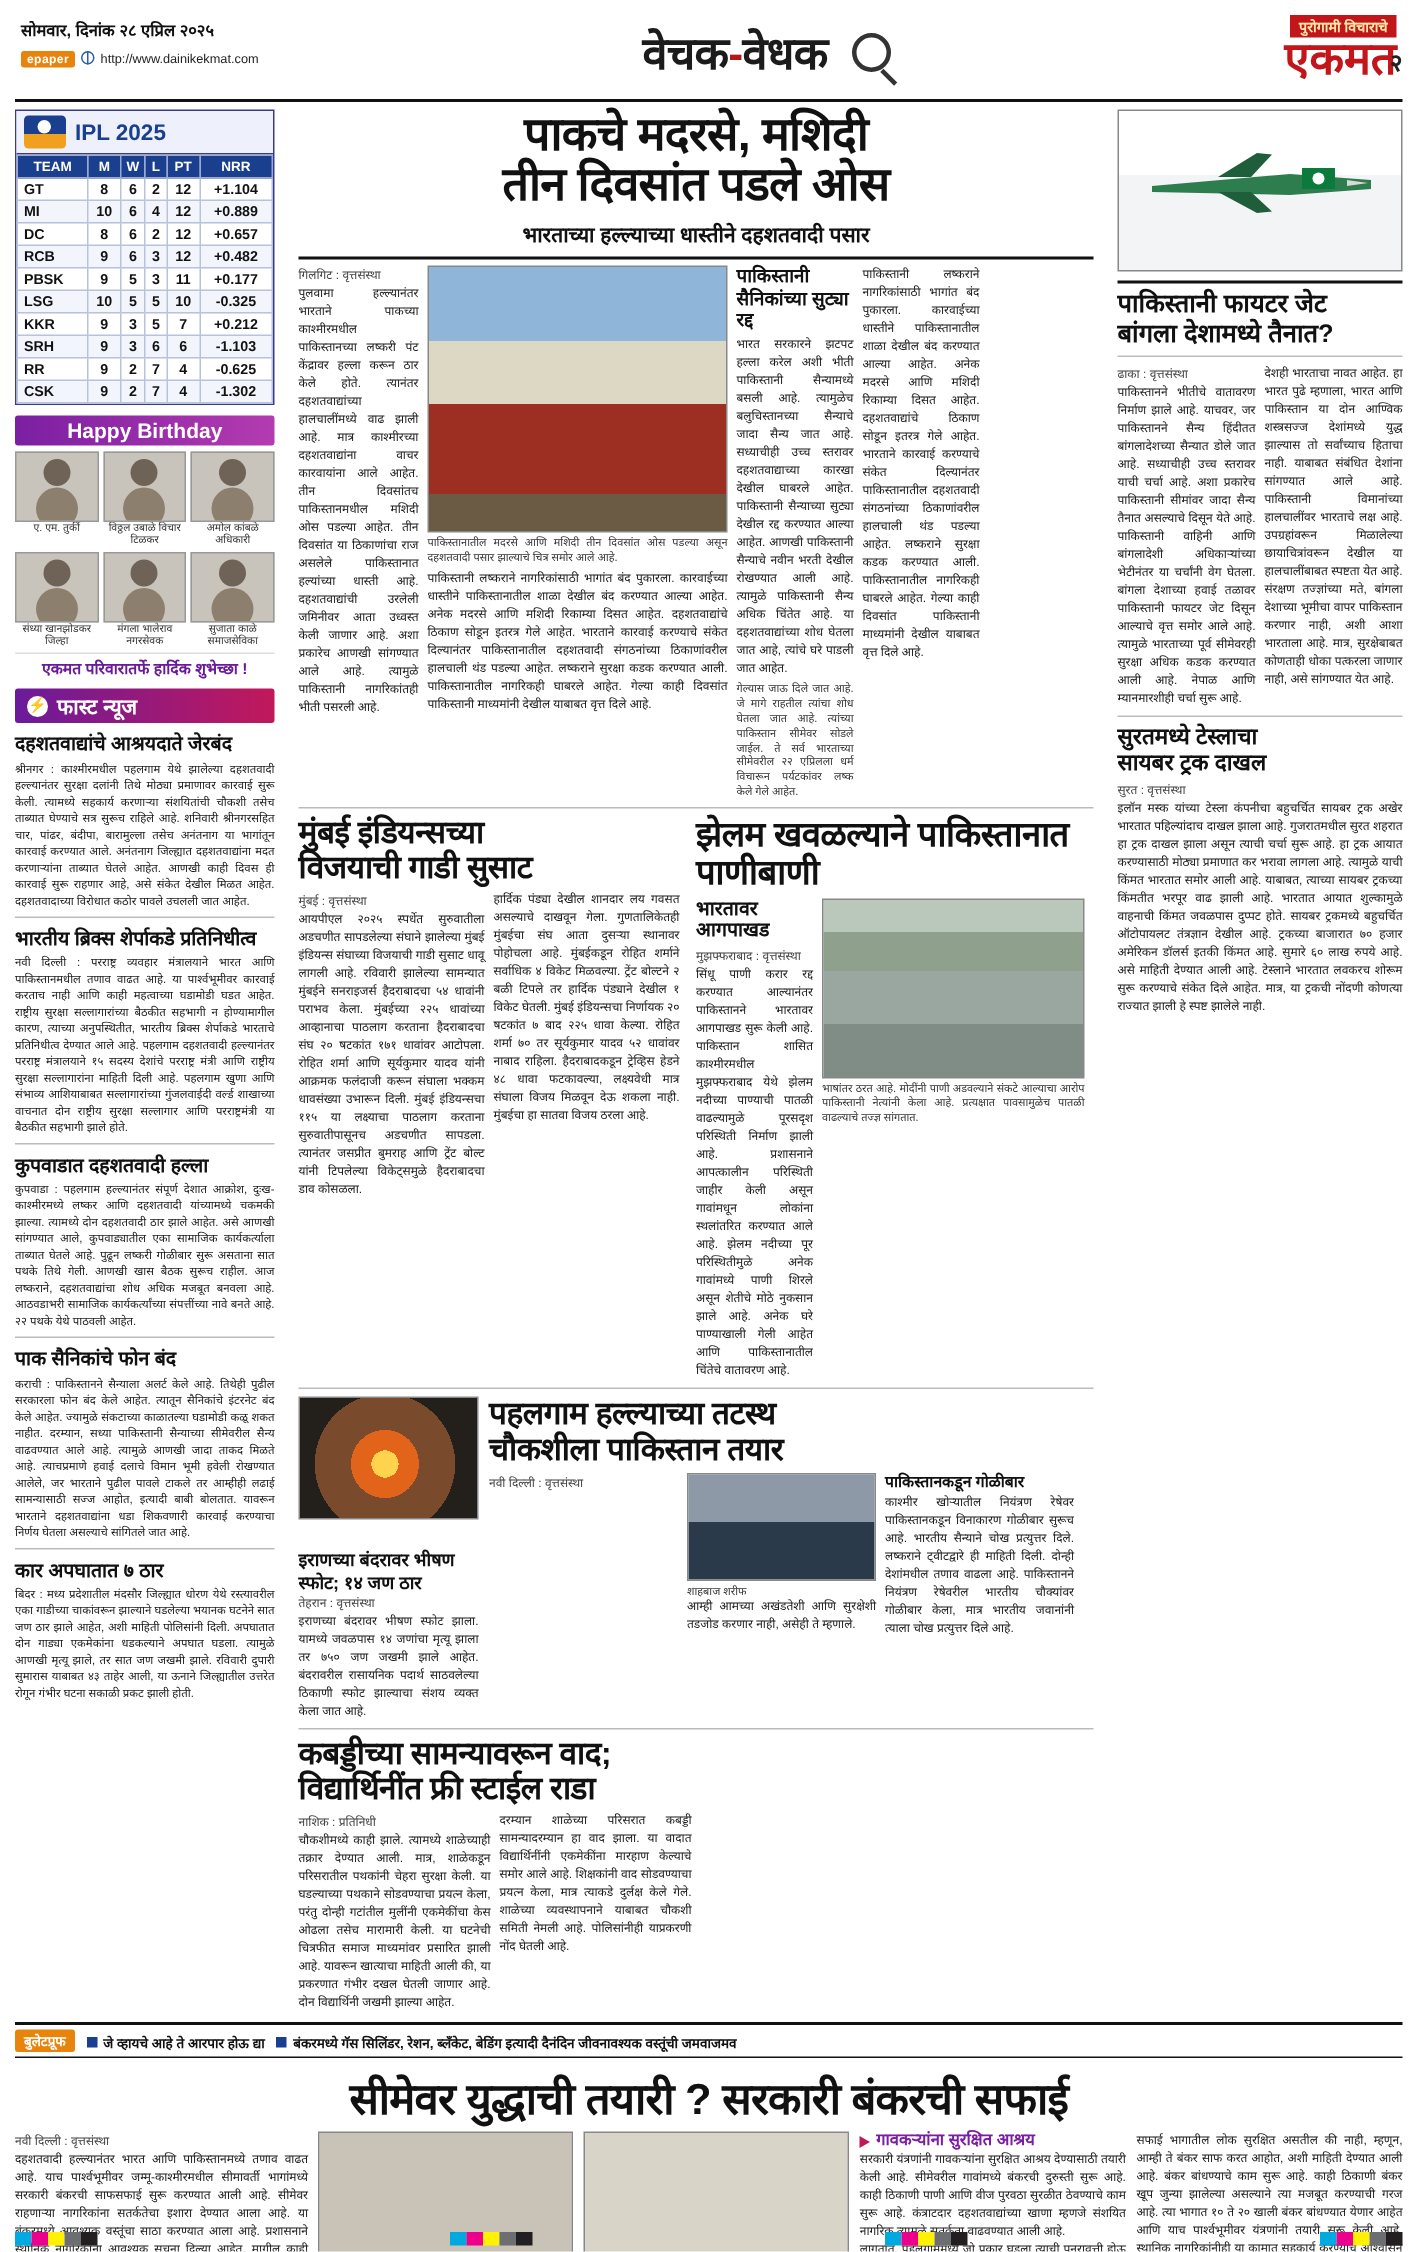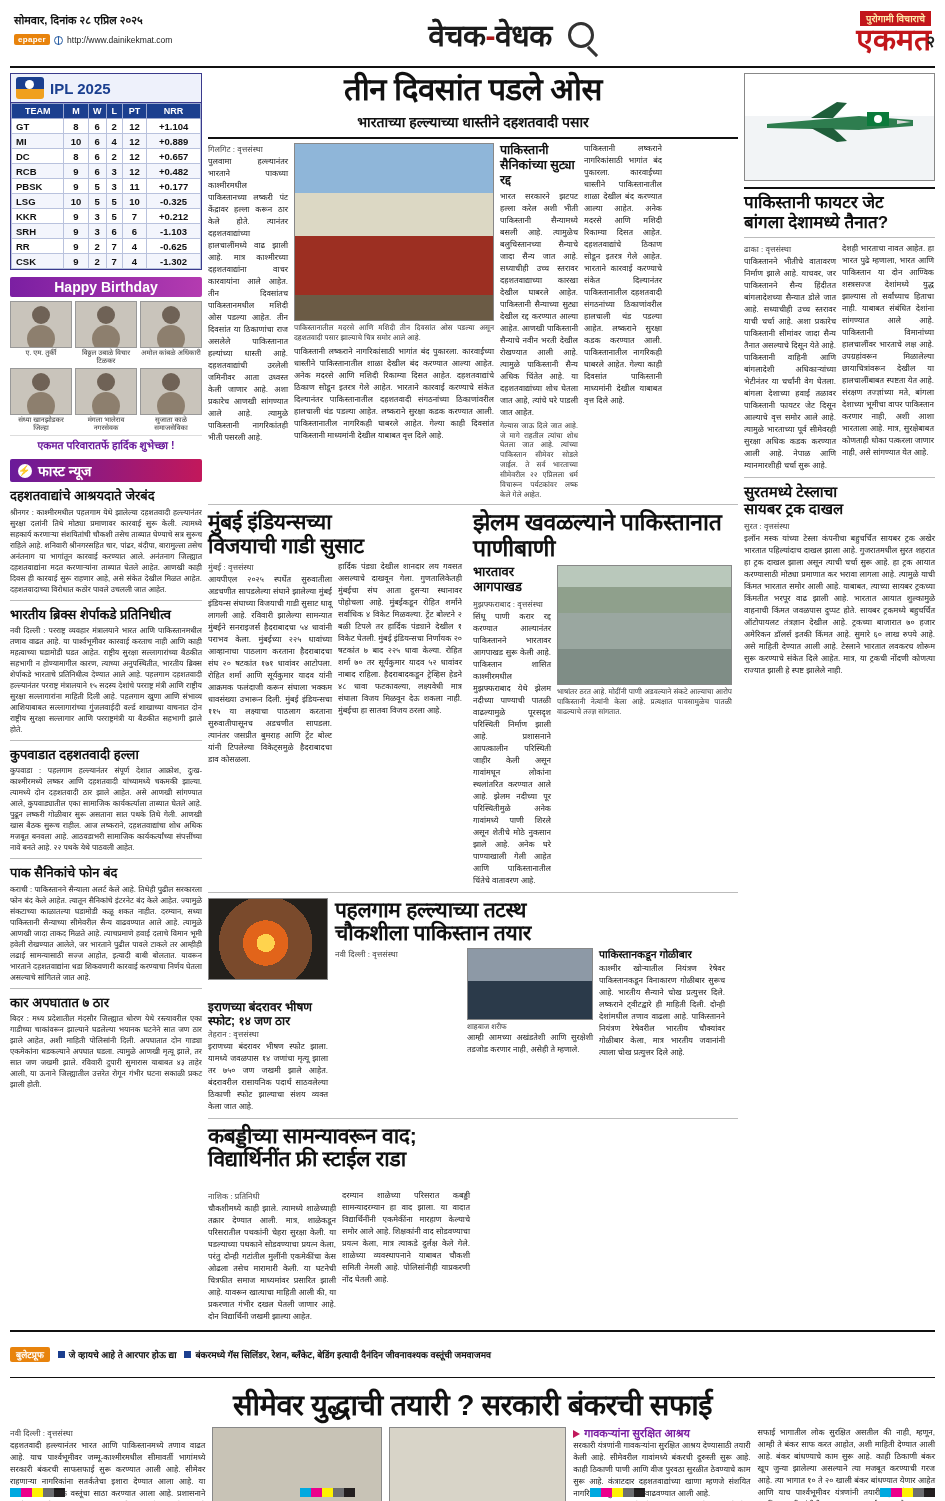--- a/index.html
+++ b/index.html
@@ -9,37 +9,37 @@
     background: #fff;
     font-family: "Liberation Sans", sans-serif;
     color: #111;
     overflow: hidden;
   }
   .page { position: relative; width: 945px; height: 1501px; padding: 6px 10px; }
 
   
   .masthead { position: relative; height: 62px; border-bottom: 2px solid #111; }
   .mh-date { position: absolute; left: 4px; top: 6px; font-size: 11px; font-weight: bold; color: #111; }
-  .mh-epaper { position: absolute; left: 4px; top: 28px; display: flex; align-items: flex-end; gap: 4px; }
+  .mh-epaper { position: absolute; left: 4px; top: 28px; display: flex; align-items: flex-start; gap: 4px; }
   .epaper-badge { background: #e8830c; color: #fff; font-size: 8px; font-weight: bold; padding: 1px 4px; border-radius: 2px; letter-spacing: .3px; }
   .epaper-url { font-size: 8.5px; color: #222; }
   .globe { width: 9px; height: 9px; border-radius: 50%; border: 1px solid #2a5fa5; display: inline-block; position: relative; }
   .globe::after { content: ""; position: absolute; left: 3px; top: -1px; width: 1px; height: 9px; background: #2a5fa5; }
   .mh-center { position: absolute; left: 330px; top: 8px; width: 300px; text-align: center; }
   .mh-logo-text { font-size: 30px; font-weight: bold; letter-spacing: -.5px; color: #1b1b1b; }
   .mh-logo-text .sep { color: #b01a1a; }
   .magnify { position: absolute; right: 46px; top: 8px; width: 26px; height: 26px; border: 3px solid #333; border-radius: 50%; }
   .magnify::after { content: ""; position: absolute; right: -8px; bottom: -8px; width: 13px; height: 3px; background: #333; transform: rotate(45deg); }
   .mh-right { position: absolute; right: 4px; top: 2px; text-align: right; }
   .mh-kicker { background: #c2161b; color: #ffe9a8; font-size: 9.5px; font-weight: bold; padding: 1px 6px; display: inline-block; }
   .mh-brand { font-size: 30px; font-weight: bold; color: #c2161b; line-height: .95; }
   .mh-pageno { position: absolute; right: -4px; top: 22px; font-size: 16px; font-weight: bold; color: #222; }
 
   
-  .body-wrap { display: flex; gap: 6px; margin-top: 5px; }
+  .body-wrap { display: flex; gap: 16px; margin-top: 5px; }
   .col-left { width: 196px; }
   .col-main { width: 530px; }
   .col-right { width: 195px; }
 
   
   .ipl-box { border: 1px solid #3a3a8c; }
   .ipl-head { display: flex; align-items: center; gap: 6px; background: #eef1fb; padding: 3px 5px; border-bottom: 1px solid #3a3a8c; }
   .ipl-logo { width: 28px; height: 22px; background: linear-gradient(180deg,#1b3f8f 0 55%,#f0a01e 55% 100%); border-radius: 3px; position: relative; }
   .ipl-logo::after { content: ""; position: absolute; left: 9px; top: 3px; width: 9px; height: 9px; background: #fff; border-radius: 50%; }
   .ipl-title { font-size: 15px; font-weight: bold; color: #1b3f8f; }
@@ -91,21 +91,21 @@
   .ph-flood { background: linear-gradient(180deg,#b9c8bb 0 18%,#8fa08c 18% 40%,#9aa7a0 40% 70%,#7f8d86 70% 100%); }
   .ph-blast { background: radial-gradient(circle at 48% 55%, #ffd34d 0 12%, #e2641a 12% 30%, #7a4a2c 30% 62%, #23201c 62% 100%); }
   .ph-man { background: linear-gradient(180deg,#8d99a6 0 45%,#2b3a4a 45% 100%); }
   .ph-bunker { background: linear-gradient(180deg,#c8c3b6 0 55%,#9a8f7f 55% 100%); }
   .ph-bunker2 { background: linear-gradient(180deg,#d8d4c8 0 60%,#a49a88 60% 100%); }
 
   .jetwrap { position: relative; height: 108px; }
   .jet { position: absolute; left: 18px; top: 26px; width: 160px; height: 44px; }
 
   
-  .bullet-strip { margin-top: 7px; border-top: 2px solid #111; border-bottom: 1px solid #111; padding: 15px 0; display: flex; align-items: center; gap: 8px; font-size: 9px; font-weight: bold; }
+  .bullet-strip { margin-top: 7px; border-top: 2px solid #111; border-bottom: 1px solid #111; padding: 3px 0; display: flex; align-items: flex-end; gap: 8px; font-size: 9px; font-weight: bold; }
   .bullet-tag { background: #e8830c; color: #fff; font-size: 9px; padding: 1px 6px; border-radius: 2px; }
   .sq { display: inline-block; width: 7px; height: 7px; background: #1b3f8f; margin-right: 4px; }
 
   .bottom-head { text-align: center; font-size: 29px; font-weight: bold; margin: 6px 0 4px; letter-spacing: -.5px; }
   .bottom-wrap { display: flex; gap: 7px; }
   .b-c1 { width: 196px; }
   .b-c2 { width: 170px; }
   .b-c3 { width: 178px; }
   .b-c4 { width: 178px; }
   .b-c5 { width: 178px; }
@@ -329,20 +329,21 @@
       </div>
       <div class="divider"></div>
       <div>
         <div class="story-h hl-sm center">कार अपघातात ७ ठार</div>
         <div class="p">बिदर : मध्य प्रदेशातील मंदसौर जिल्ह्यात धोरण येथे रस्त्यावरील एका गाडीच्या चाकांवरून झाल्याने घडलेल्या भयानक घटनेने सात जण ठार झाले आहेत, अशी माहिती पोलिसांनी दिली. अपघातात दोन गाड्या एकमेकांना धडकल्याने अपघात घडला. त्यामुळे आणखी मृत्यू झाले, तर सात जण जखमी झाले. रविवारी दुपारी सुमारास याबाबत ४३ ताहेर आली, या ऊनाने जिल्ह्यातील उत्तरेत रोगून गंभीर घटना सकाळी प्रकट झाली होती.</div>
       </div>
     </div>
 
     <div class="col-main">
 
+      <div class="lead-head">पाकचे मदरसे, मशिदी</div>
       <div class="lead-head">तीन दिवसांत पडले ओस</div>
       <div class="lead-sub">भारताच्या हल्ल्याच्या धास्तीने दहशतवादी पसार</div>
       <div class="rule-thick"></div>
 
       <div class="main-3">
         <div class="m-c1">
           <div class="byline">गिलगिट : वृत्तसंस्था</div>
           <div class="p">पुलवामा हल्ल्यानंतर भारताने पाकच्या काश्मीरमधील पाकिस्तानच्या लष्करी पंट केंद्रावर हल्ला करून ठार केले होते. त्यानंतर दहशतवाद्यांच्या हालचालींमध्ये वाढ झाली आहे. मात्र काश्मीरच्या दहशतवाद्यांना वाचर कारवायांना आले आहेत. तीन दिवसांतच पाकिस्तानमधील मशिदी ओस पडल्या आहेत.
 
 तीन दिवसांत या ठिकाणांचा राज असलेले पाकिस्तानात हल्यांच्या धास्ती आहे. दहशतवाद्यांची उरलेली जमिनीवर आता उध्वस्त केली जाणार आहे. अशा प्रकारेच आणखी सांगण्यात आले आहे. त्यामुळे पाकिस्तानी नागरिकांतही भीती पसरली आहे.</div>
@@ -443,21 +444,21 @@
             </div>
           </div>
         </div>
       </div>
 
       <div class="divider"></div>
 
       <div>
         <div class="hl-mid">कबड्डीच्या सामन्यावरून वाद;</div>
         <div class="hl-mid">विद्यार्थिनींत फ्री स्टाईल राडा</div>
-        <div style="display:flex;gap:6px;margin-top:20px">
+        <div style="display:flex;gap:6px;margin-top:4px">
           <div style="width:128px">
             <div class="byline">नाशिक : प्रतिनिधी</div>
             <div class="p">चौकशीमध्ये काही झाले. त्यामध्ये शाळेच्याही तक्रार देण्यात आली. मात्र, शाळेकडून परिसरातील पथकांनी चेहरा सुरक्षा केली. या घडल्याच्या पथकाने सोडवण्याचा प्रयत्न केला, परंतु दोन्ही गटांतील मुलींनी एकमेकींचा केस ओढला तसेच मारामारी केली. या घटनेची चित्रफीत समाज माध्यमांवर प्रसारित झाली आहे.
 
 यावरून खात्याचा माहिती आली की, या प्रकरणात गंभीर दखल घेतली जाणार आहे. दोन विद्यार्थिनी जखमी झाल्या आहेत.</div>
           </div>
           <div style="width:128px">
             <div class="p">दरम्यान शाळेच्या परिसरात कबड्डी सामन्यादरम्यान हा वाद झाला. या वादात विद्यार्थिनींनी एकमेकींना मारहाण केल्याचे समोर आले आहे. शिक्षकांनी वाद सोडवण्याचा प्रयत्न केला, मात्र त्याकडे दुर्लक्ष केले गेले. शाळेच्या व्यवस्थापनाने याबाबत चौकशी समिती नेमली आहे. पोलिसांनीही याप्रकरणी नोंद घेतली आहे.</div>
           </div>
         </div>

